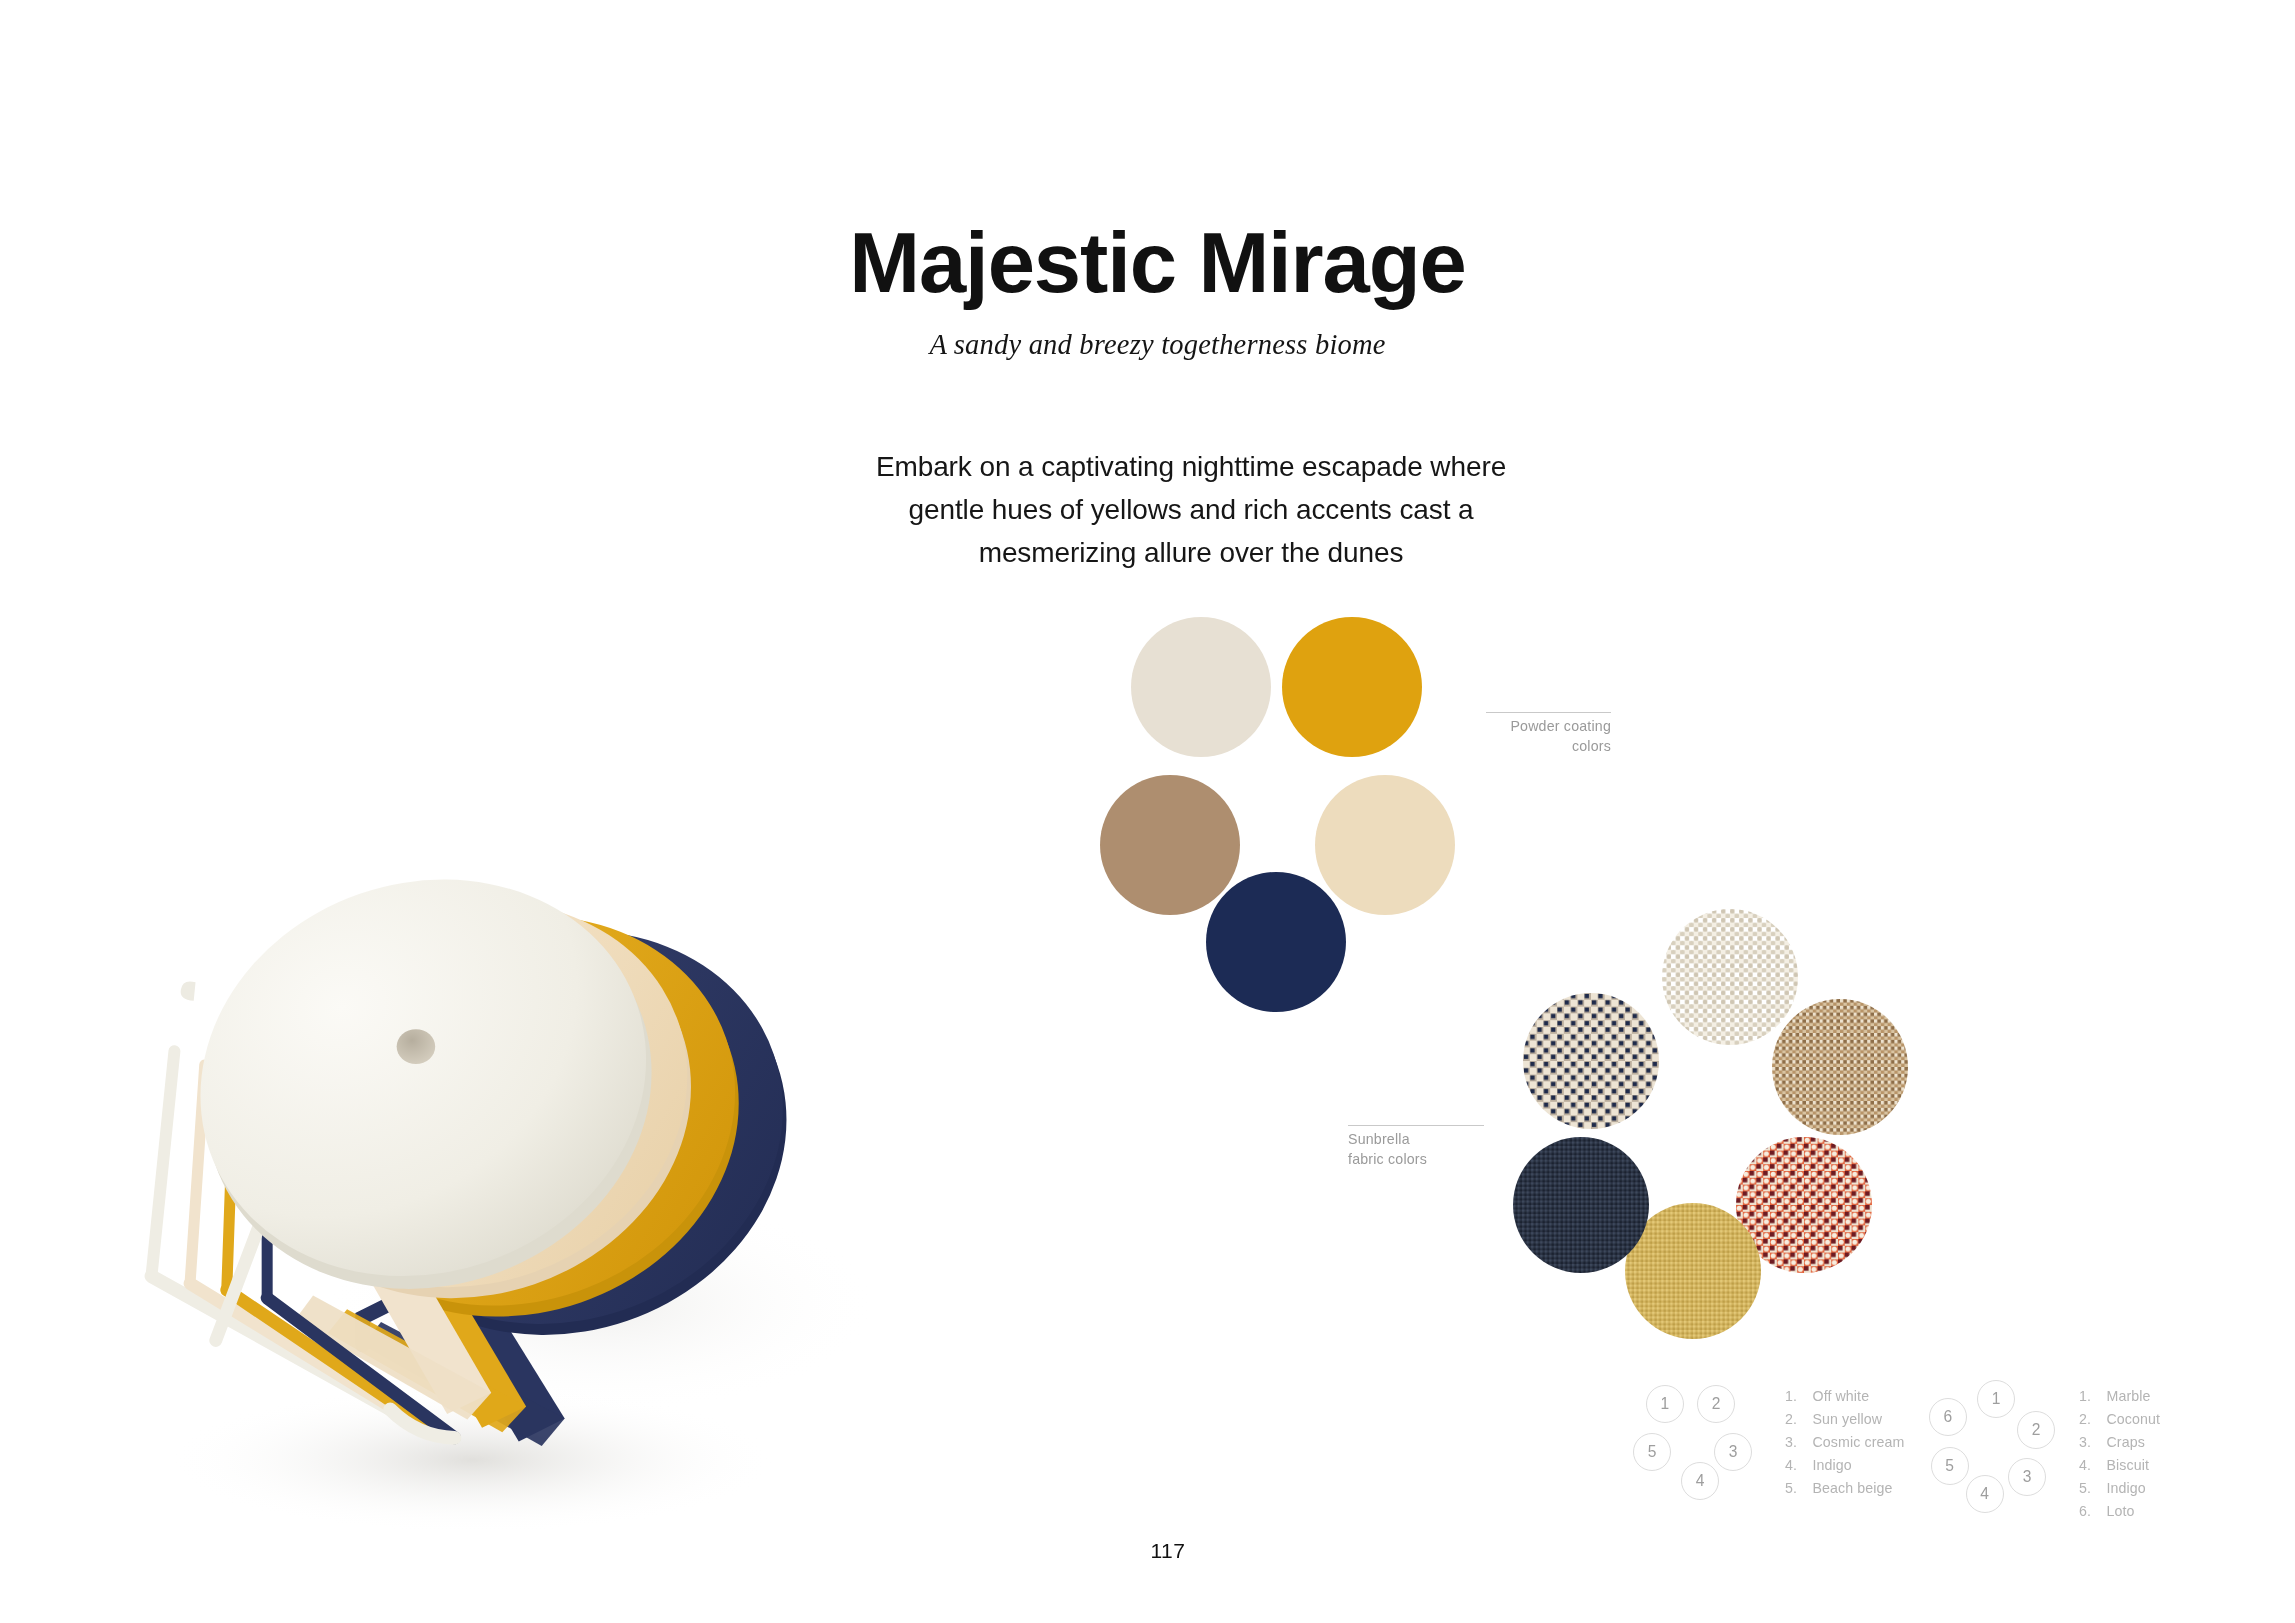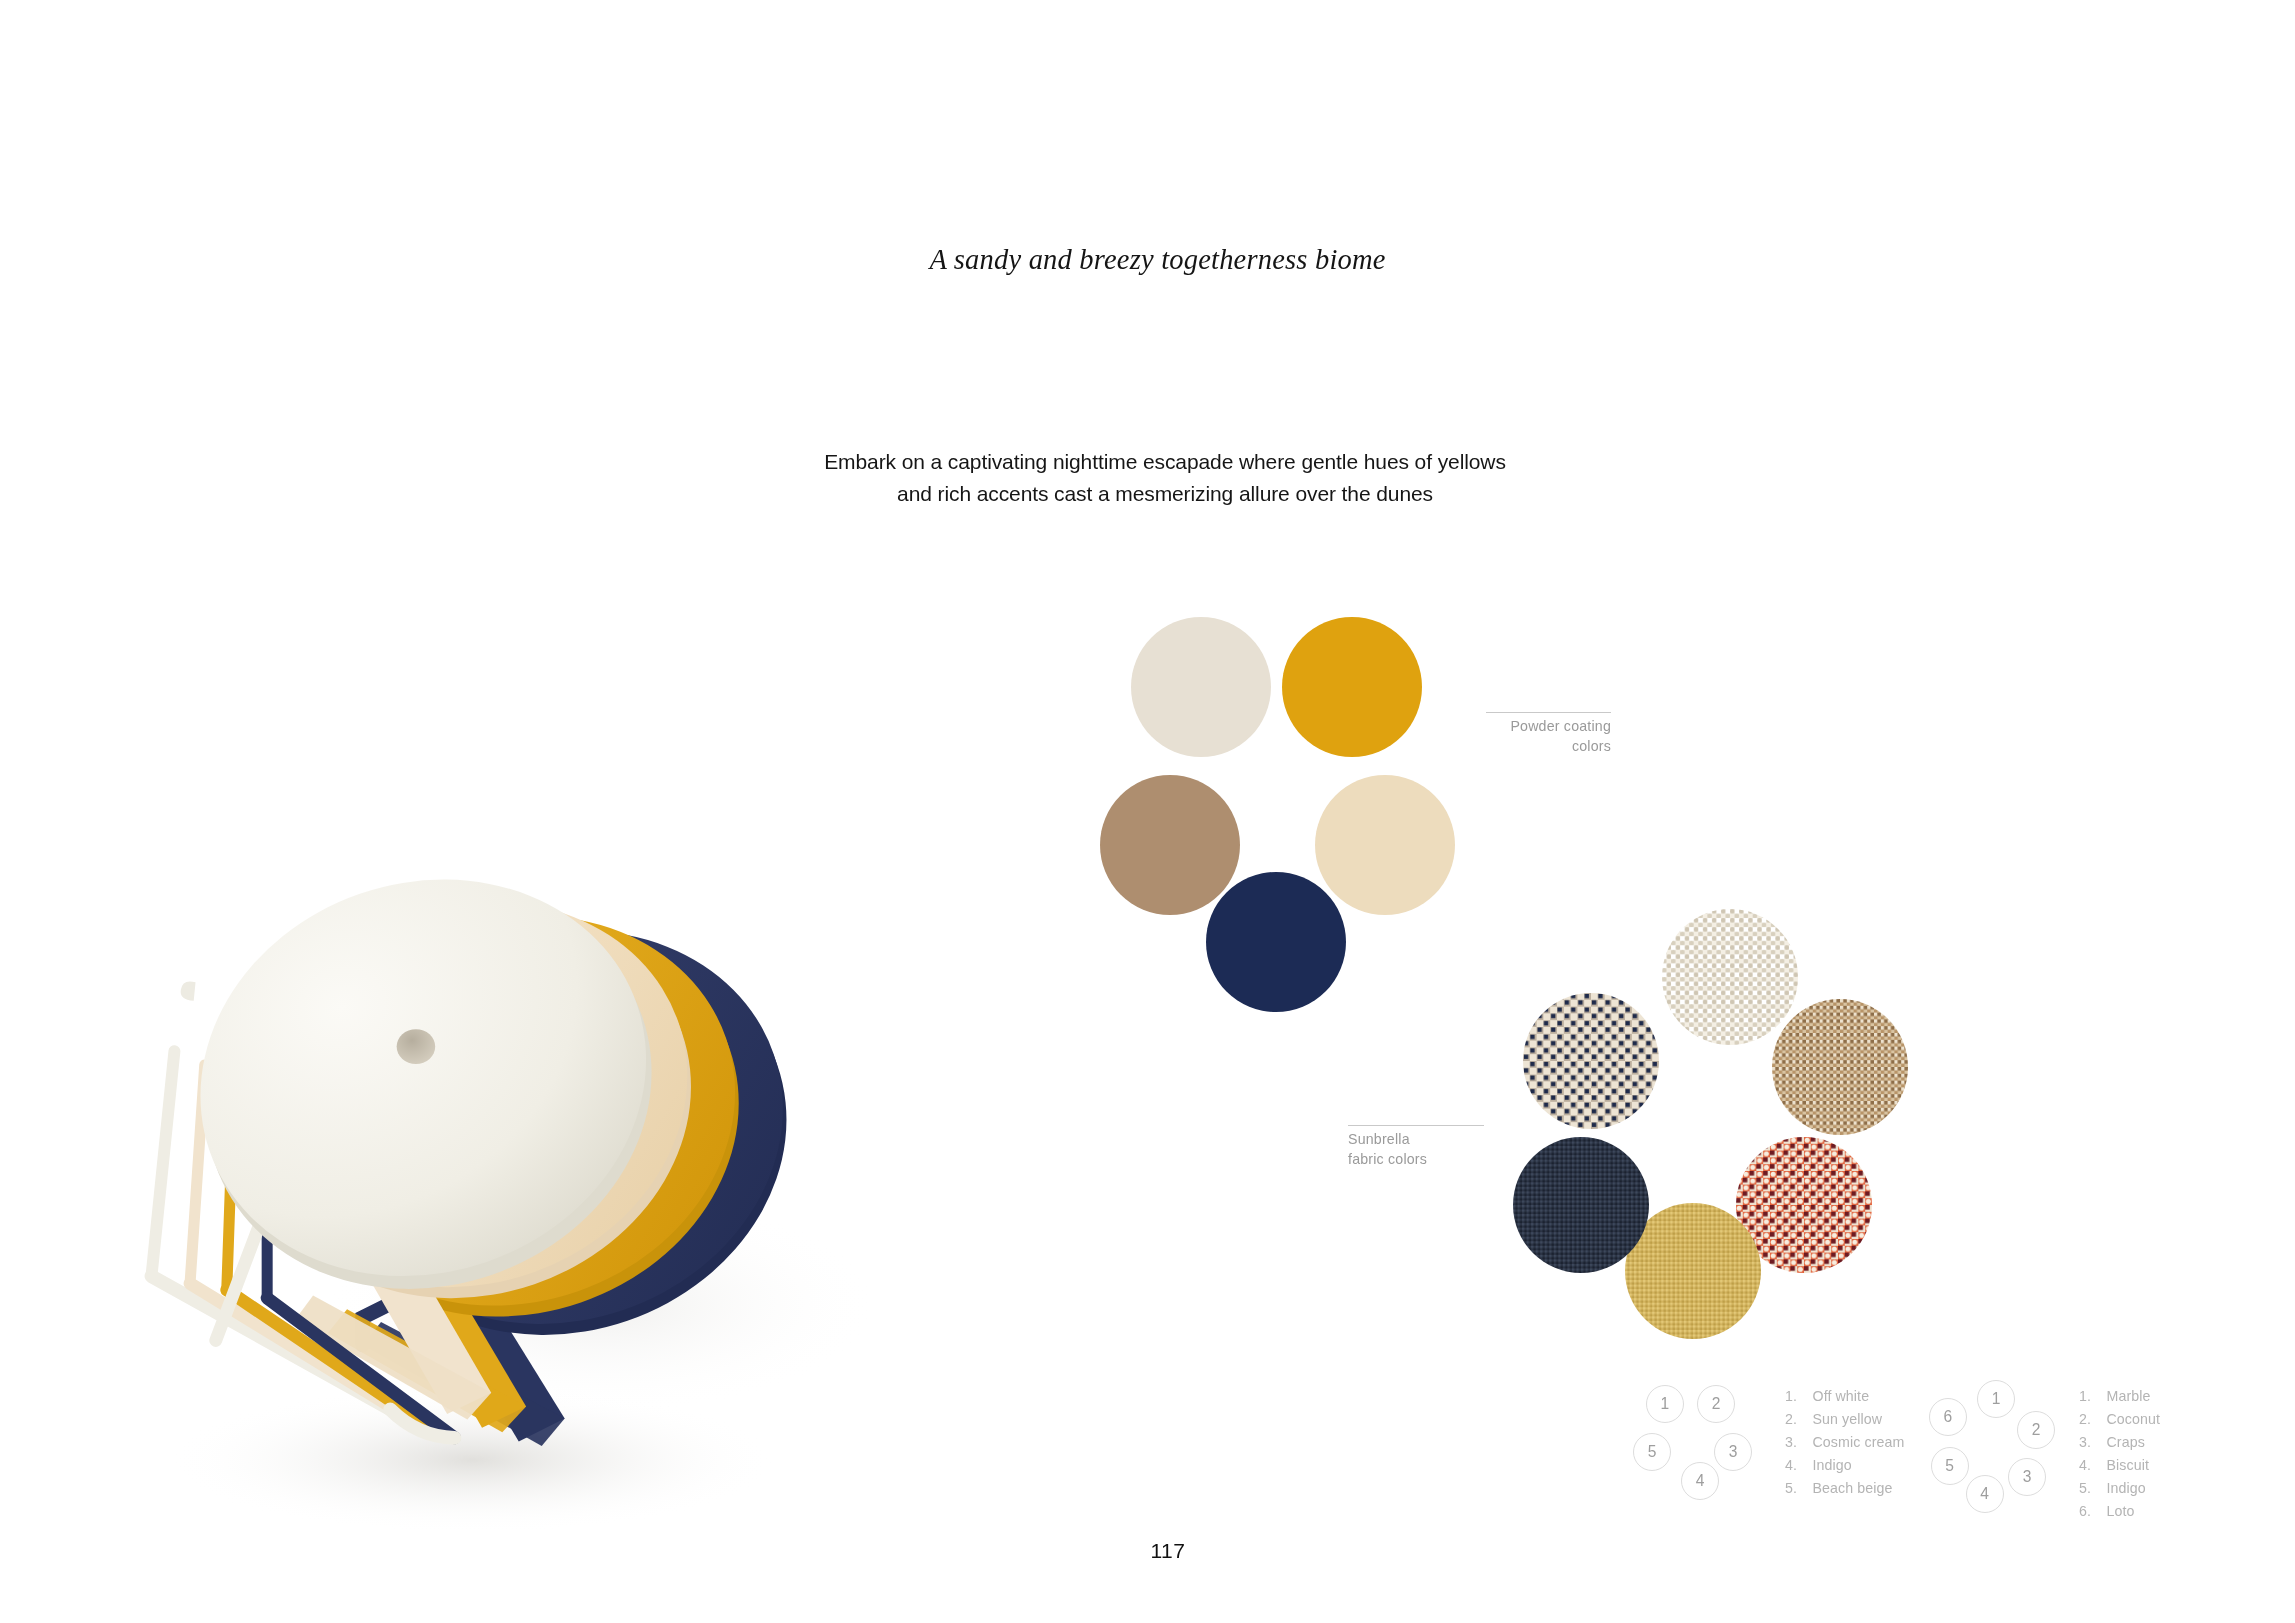--- a/index.html
+++ b/index.html
@@ -22,22 +22,22 @@
   .headline{
     font-size:85px;font-weight:700;letter-spacing:-1.1px;line-height:1;
     margin:0;color:#111;font-family:"Liberation Sans",sans-serif;
     white-space:nowrap;
   }
   .subhead{
     font-family:"Liberation Serif",serif;font-style:italic;
     font-size:28.5px;color:#151515;margin-top:24px;letter-spacing:0.2px;
   }
   .body-copy{
-    position:absolute;top:446px;left:816px;width:698px;text-align:center;
-    font-size:21px;line-height:1.53;color:#161616;letter-spacing:-0.1px;
+    position:absolute;top:446px;left:842px;width:698px;text-align:center;
+    font-size:28px;line-height:1.53;color:#161616;letter-spacing:-0.1px;
   }
 
   
   .photo{position:absolute;left:87px;top:514px;width:937px;height:1056px;}
   .photo svg{display:block;width:100%;height:100%;}
 
   
   .pc-group{position:absolute;left:1120px;top:617px;width:349px;height:367px;}
   .dot{position:absolute;border-radius:50%;}
   .pc1{left:11px;  top:0px;   width:140px;height:140px;}
@@ -105,20 +105,21 @@
     font-size:21px;color:#111;letter-spacing:0.5px;margin-left:20px;
   }
 </style>
 </head>
 <body>
 
 <div class="page">
 
 
   <div class="title-block">
+    <h1 class="headline">Majestic Mirage</h1>
     <div class="subhead">A sandy and breezy togetherness biome</div>
   </div>
   <div class="body-copy">Embark on a captivating nighttime escapade where gentle hues of yellows and rich accents cast a mesmerizing allure over the dunes</div>
 
   <div class="photo">
     <svg viewBox="0 0 1020 1150" xmlns="http://www.w3.org/2000/svg">
       <defs>
         <radialGradient id="gWhite" cx="38%" cy="26%" r="85%">
           <stop offset="0%" stop-color="#FBFAF6"></stop>
             <stop offset="62%" stop-color="#F0EEE5"></stop>

